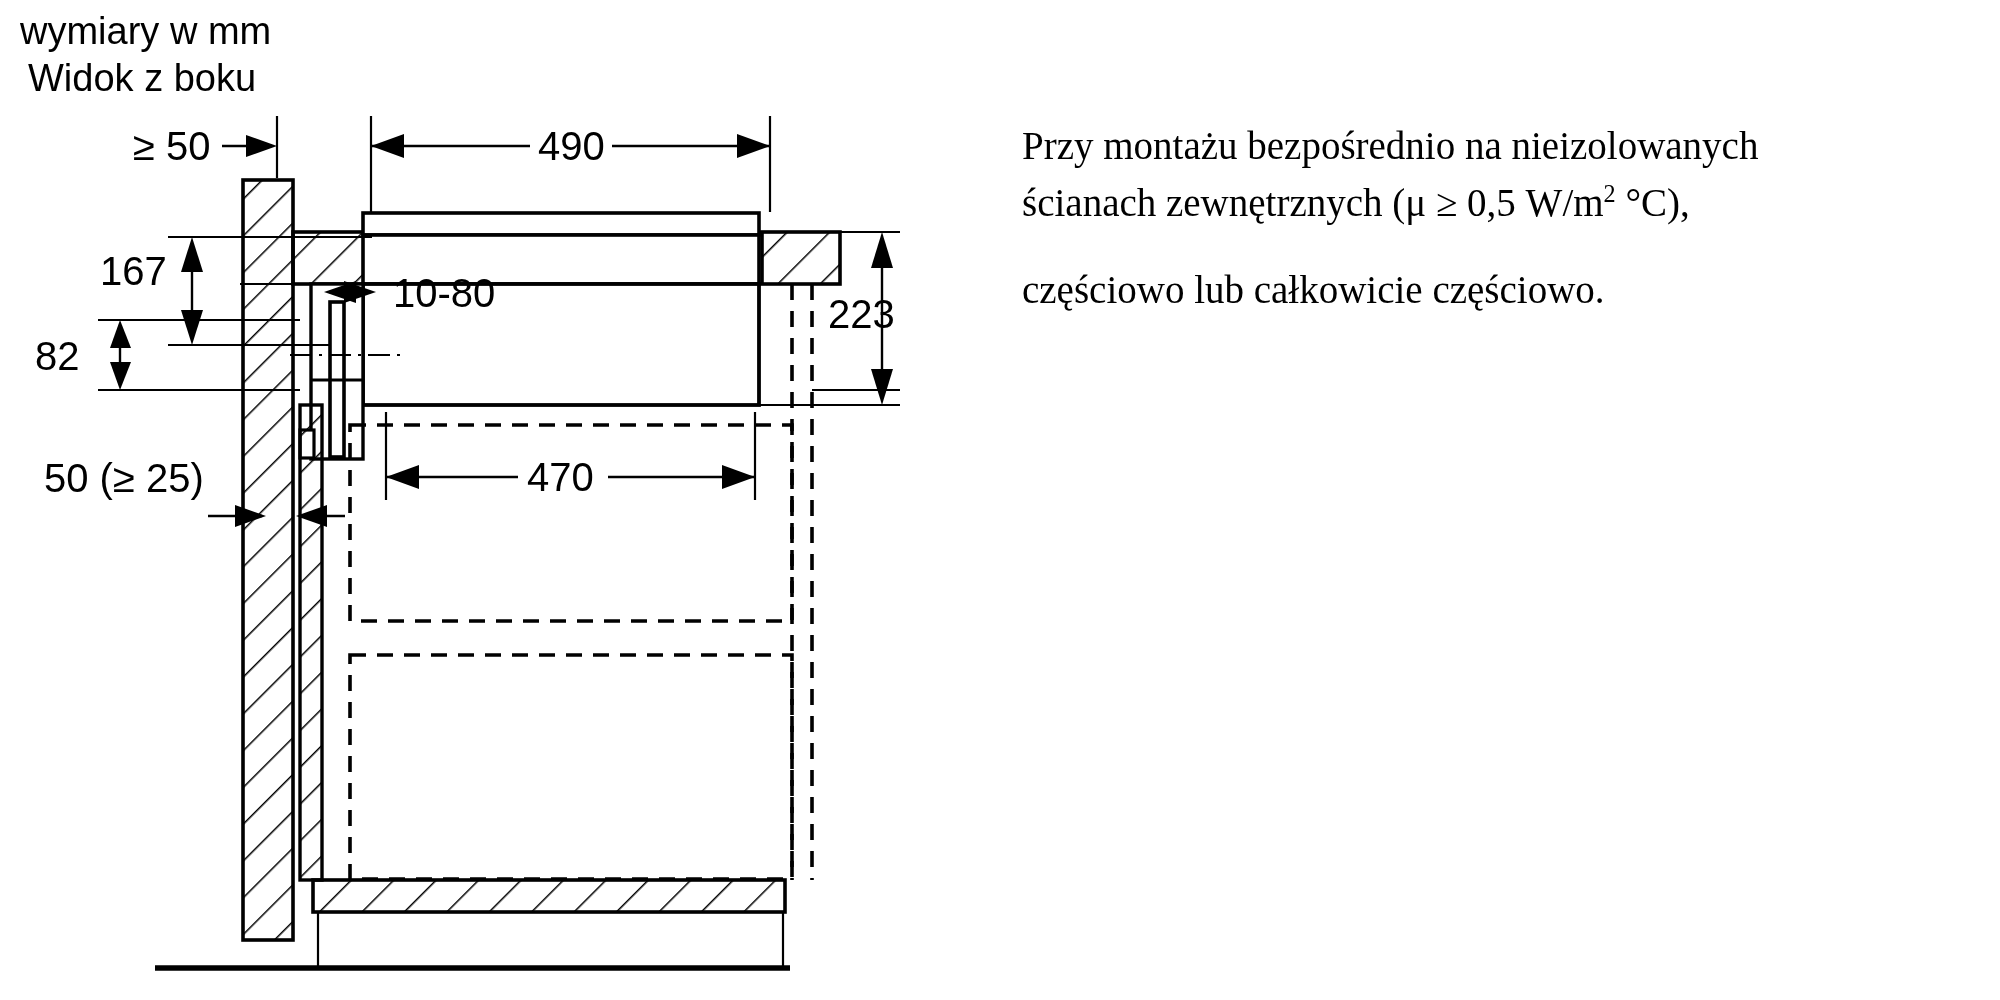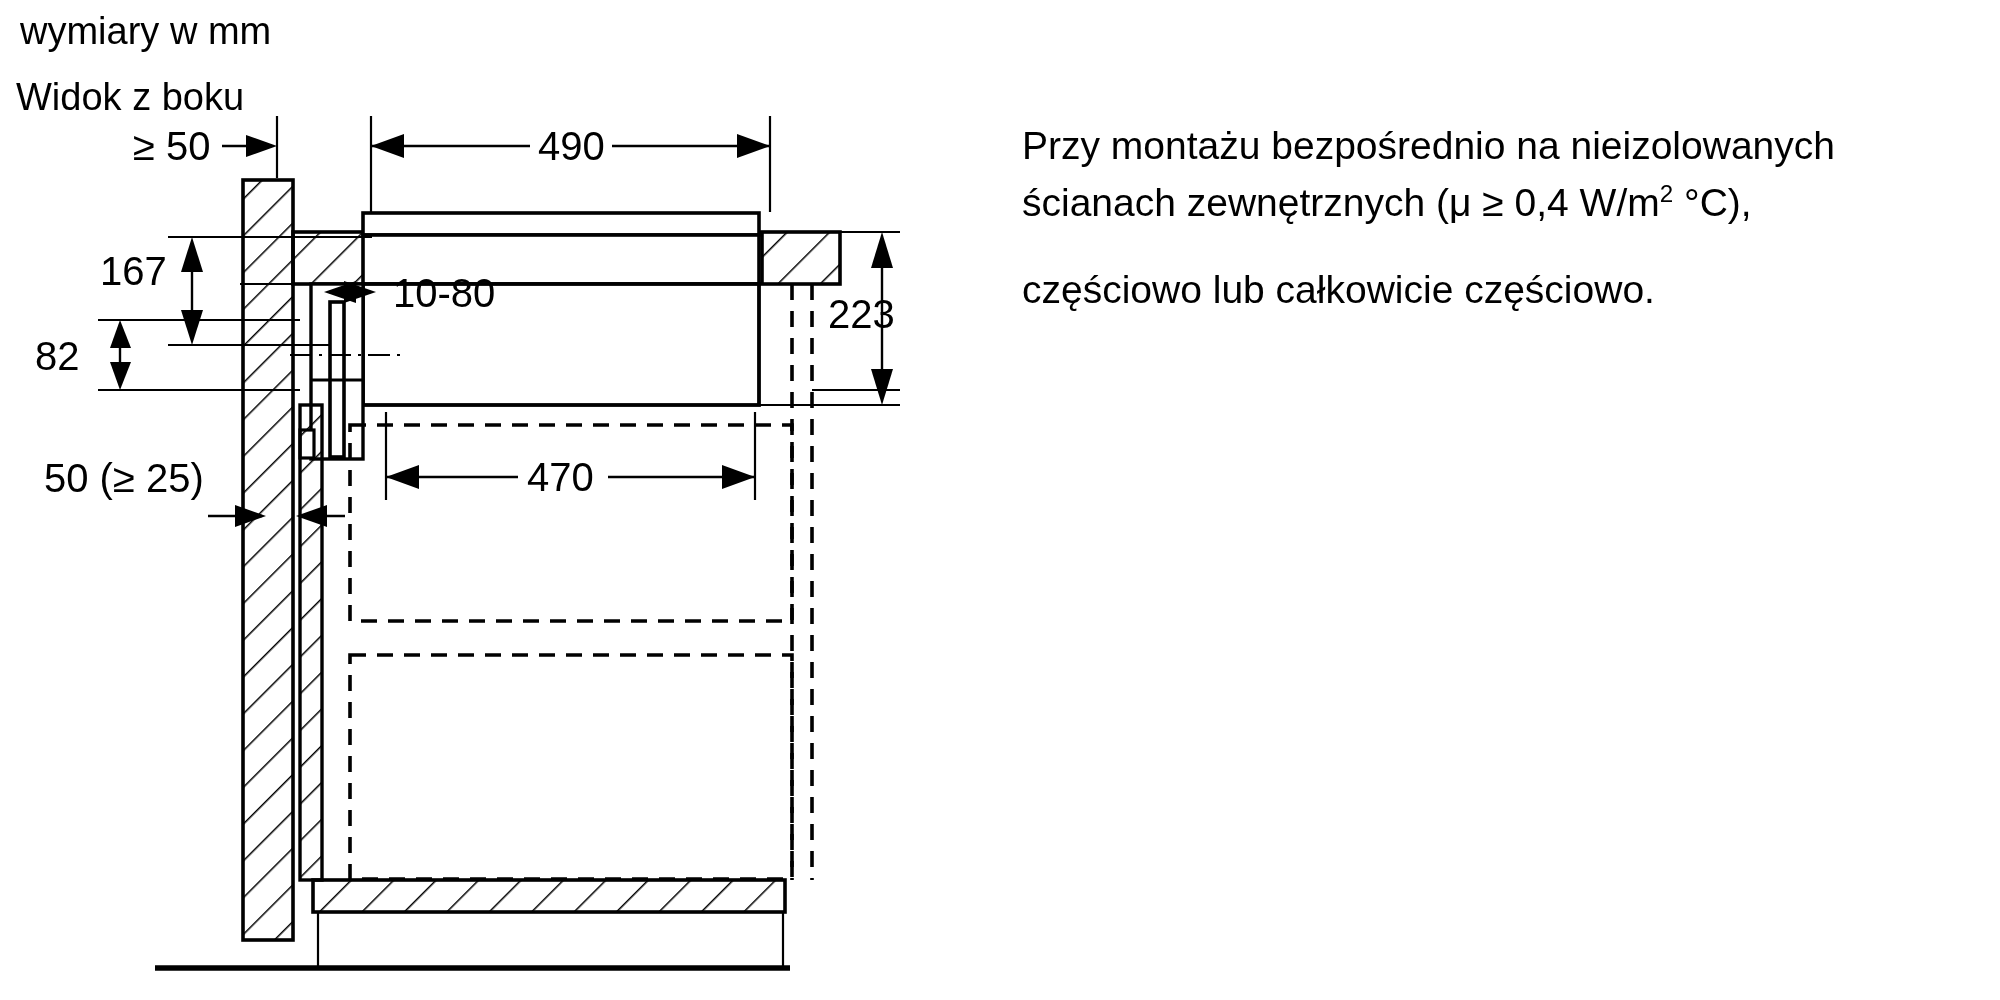--- a/index.html
+++ b/index.html
@@ -81,41 +81,41 @@
   .headtext {
     position: absolute;
     font-family: "Liberation Sans", sans-serif;
     font-size: 38px;
     line-height: 47px;
     color: #000000;
     white-space: pre;
   }
   .notetext {
     position: absolute;
-    font-family: Liberation Sans, sans-serif;
+    font-family: Liberation Serif, serif;
     font-size: 39px;
     line-height: 48px;
     color: #000000;
     white-space: nowrap;
   }
   .sup {
     font-size: 0.62em;
     vertical-align: super;
   }
 </style>
 </head>
 <body>
 
 <div id="root">
 
   <div class="headtext" style="left:20px; top:8px;">wymiary w mm</div>
-  <div class="headtext" style="left:16px; top:55px;margin-top:19px;">Widok z boku</div>
+  <div class="headtext" style="left:28px; top:55px;">Widok z boku</div>
 
   <div class="notetext" style="left:1022px; top:122px;">Przy montażu bezpośrednio na nieizolowanych</div>
-  <div class="notetext" style="left:1022px; top:170px;"><span>ścianach zewnętrznych (μ ≥ 0,4 W/m</span><span class="sup">2</span><span> °C),</span></div>
+  <div class="notetext" style="left:1022px; top:170px;"><span>ścianach zewnętrznych (μ ≥ 0,5 W/m</span><span class="sup">2</span><span> °C),</span></div>
   <div class="notetext" style="left:1022px; top:266px;">częściowo lub całkowicie częściowo.</div>
 
   <svg id="drawing" viewBox="0 0 2000 1000">
     <defs>
 
       <pattern id="hatch45" width="26" height="26" patternUnits="userSpaceOnUse" patternTransform="rotate(45)">
         <line x1="0" y1="0" x2="0" y2="26" stroke="#000000" stroke-width="3"></line>
       </pattern>
       <pattern id="hatch45b" width="30" height="30" patternUnits="userSpaceOnUse" patternTransform="rotate(45)">
         <line x1="0" y1="0" x2="0" y2="30" stroke="#000000" stroke-width="3"></line>

